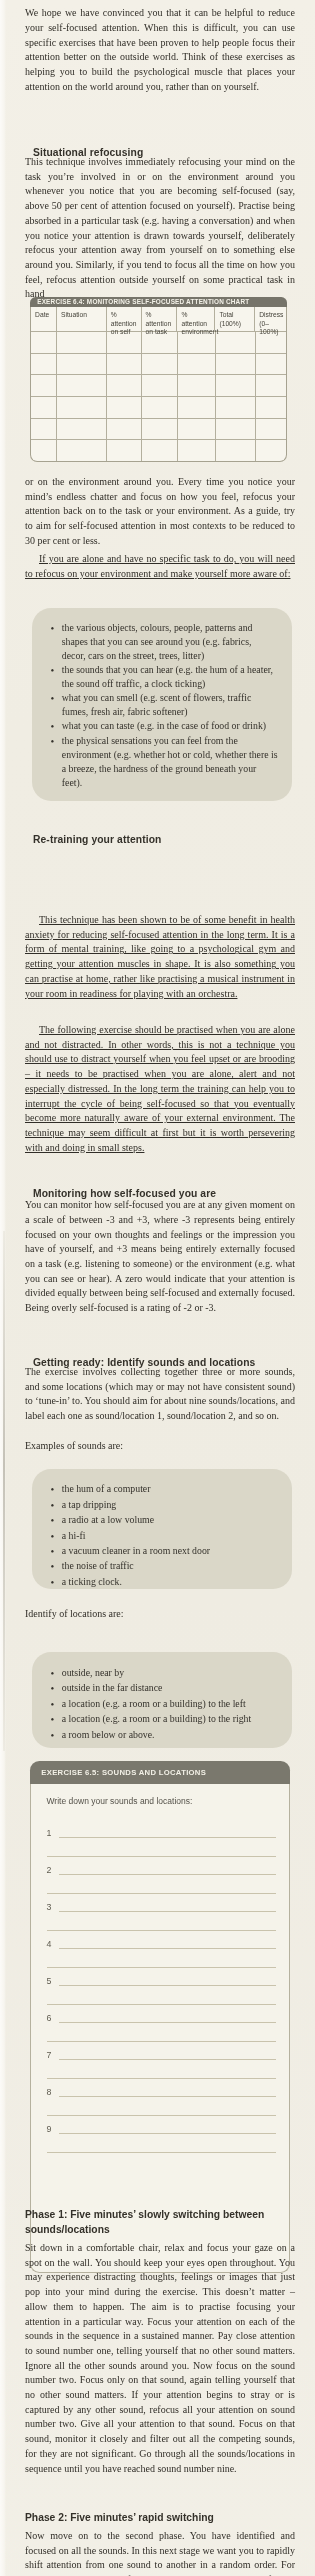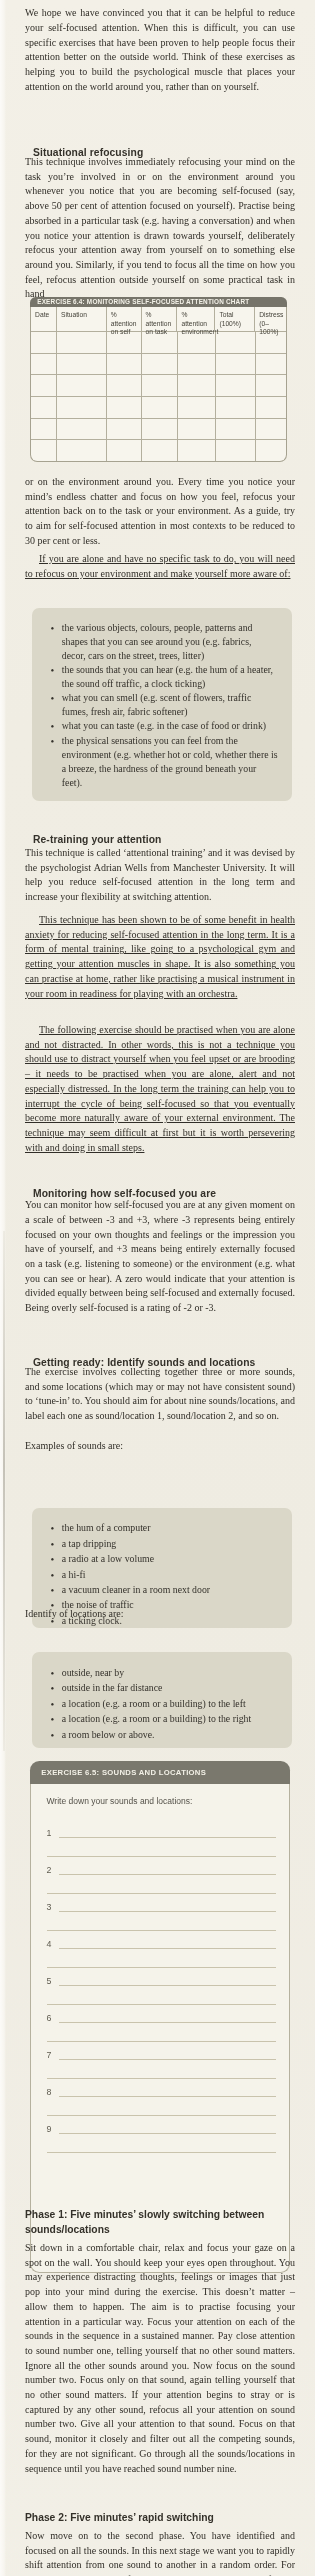--- a/index.html
+++ b/index.html
@@ -34,21 +34,21 @@
   .trow + .trow{border-top:0.5px solid #b3af9d;}
   .tcell{box-sizing:border-box;}
   .tcell + .tcell{border-left:0.5px solid #b3af9d;}
   .c0{width:25px;} .c1{width:50px;} .c2{width:35px;} .c3{width:36px;}
   .c4{width:38px;} .c5{width:40px;} .c6{flex:1;}
   .thead .tcell{font-family:"Liberation Sans", sans-serif;font-size:6.7px;line-height:8.8px;
     color:#45433a;padding:3.6px 2.6px 3.1px 4.1px;height:24px;}
   .tbody-row{height:20.6px;}
   
   .graybox{position:absolute;left:32px;width:260px;background:#dad7c8;
-    border-radius:7px;box-sizing:border-box;padding:13.4px 14.4px 10.3px 18.5px;}
+    border-radius:19px;box-sizing:border-box;padding:13.4px 14.4px 10.3px 18.5px;}
   .graybox ul{margin:0;padding:0;list-style:none;}
   .graybox li{display:flex;font-size:9.8px;line-height:14px;color:#34312b;}
   .graybox.loose li{line-height:14.4px;}
   .graybox li .dot{flex:0 0 11.3px;}
   .graybox li .dot::before{content:"\2022";font-size:10.8px;color:#34312b;}
   
   .ex65{position:absolute;left:30px;top:1761px;width:260px;}
   .ex65 .exbar{height:23px;line-height:23px;font-size:7.7px;padding-left:11.3px;
     border-radius:9.3px 9.3px 0 0;letter-spacing:0.3px;color:#f2f0e6;background:#7a786d;}
   .ex65-body{background:#f5f3ea;border:0.5px solid #b5b19e;border-top:none;
@@ -171,33 +171,32 @@
           <span>what you can taste (e.g. in the case of food or drink)</span>
         </li>
       <li>
           <span class="dot"></span>
           <span>the physical sensations you can feel from the environment (e.g. whether hot or cold, whether there is a breeze, the hardness of the ground beneath your feet).</span>
         </li>
     </ul>
   </div>
 
   <h2 class="sect" style="top:824px;">Re-training your attention</h2>
-  <p class="body blk" style="top:846px;">This technique is called ‘attentional training’ and it was devised by the psychologist Adrian Wells from Manchester University. It will help you reduce self-focused attention in the long term and increase your flexibility at switching attention.</p>
   <p class="body blk indent" style="top:913px;">This technique has been shown to be of some benefit in health anxiety for reducing self-focused attention in the long term. It is a form of mental training, like going to a psychological gym and getting your attention muscles in shape. It is also something you can practise at home, rather like practising a musical instrument in your room in readiness for playing with an orchestra.</p>
   <p class="body blk indent" style="top:1023px;">The following exercise should be practised when you are alone and not distracted. In other words, this is not a technique you should use to distract yourself when you feel upset or are brooding – it needs to be practised when you are alone, alert and not especially distressed. In the long term the training can help you to interrupt the cycle of being self-focused so that you eventually become more naturally aware of your external environment. The technique may seem difficult at first but it is worth persevering with and doing in small steps.</p>
 
   <h2 class="sect" style="top:1178px;">Monitoring how self-focused you are</h2>
   <p class="body blk" style="top:1191px;margin-top:7.2px;">You can monitor how self-focused you are at any given moment on a scale of between -3 and +3, where -3 represents being entirely focused on your own thoughts and feelings or the impression you have of yourself, and +3 means being entirely externally focused on a task (e.g. listening to someone) or the environment (e.g. what you can see or hear). A zero would indicate that your attention is divided equally between being self-focused and externally focused. Being overly self-focused is a rating of -2 or -3.</p>
 
   <h2 class="sect" style="top:1347px;">Getting ready: Identify sounds and locations</h2>
   <p class="body blk" style="top:1365px;">The exercise involves collecting together three or more sounds, and some locations (which may or may not have consistent sound) to ‘tune-in’ to. You should aim for about nine sounds/locations, and label each one as sound/location 1, sound/location 2, and so on.</p>
 
   <p class="lbl" style="top:1440px;">Examples of sounds are:</p>
 
-  <div class="graybox loose" style="top:1469px;height:120px;margin-top:39px;">
+  <div class="graybox loose" style="top:1469px;height:120px;">
     <ul>
       <li>
           <span class="dot"></span>
           <span>the hum of a computer</span>
         </li>
       <li>
           <span class="dot"></span>
           <span>a tap dripping</span>
         </li>
       <li>

